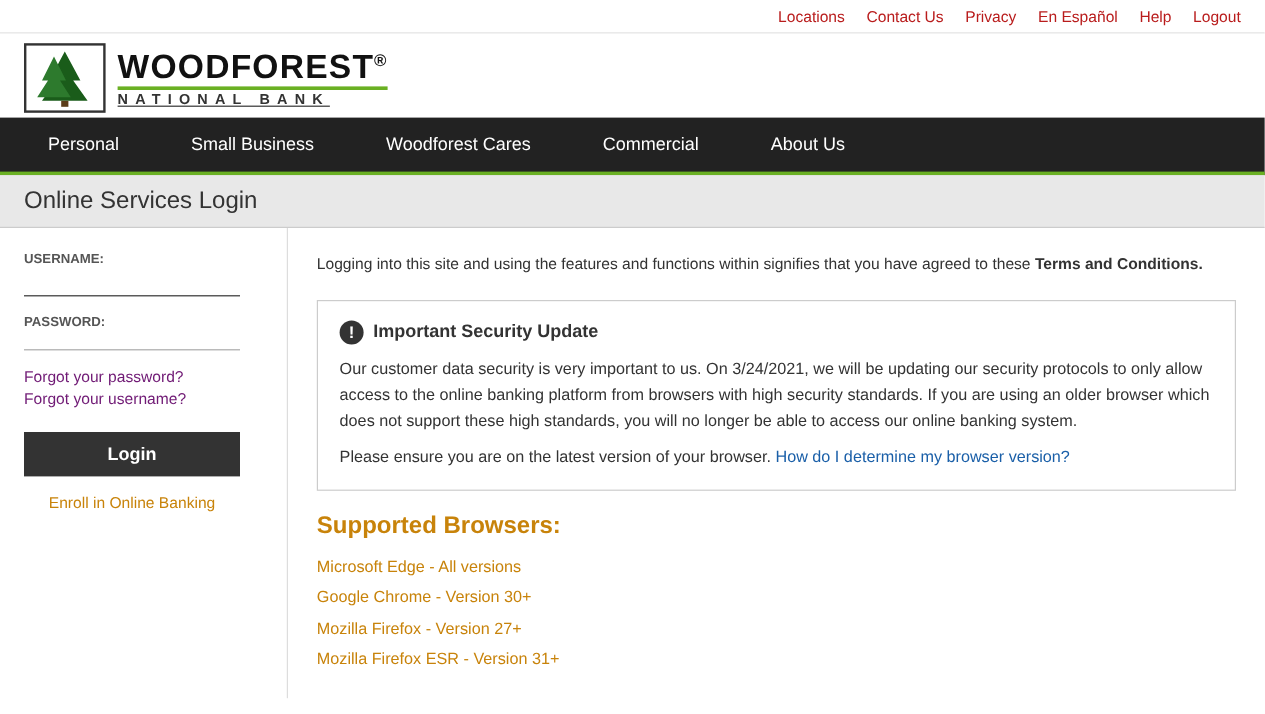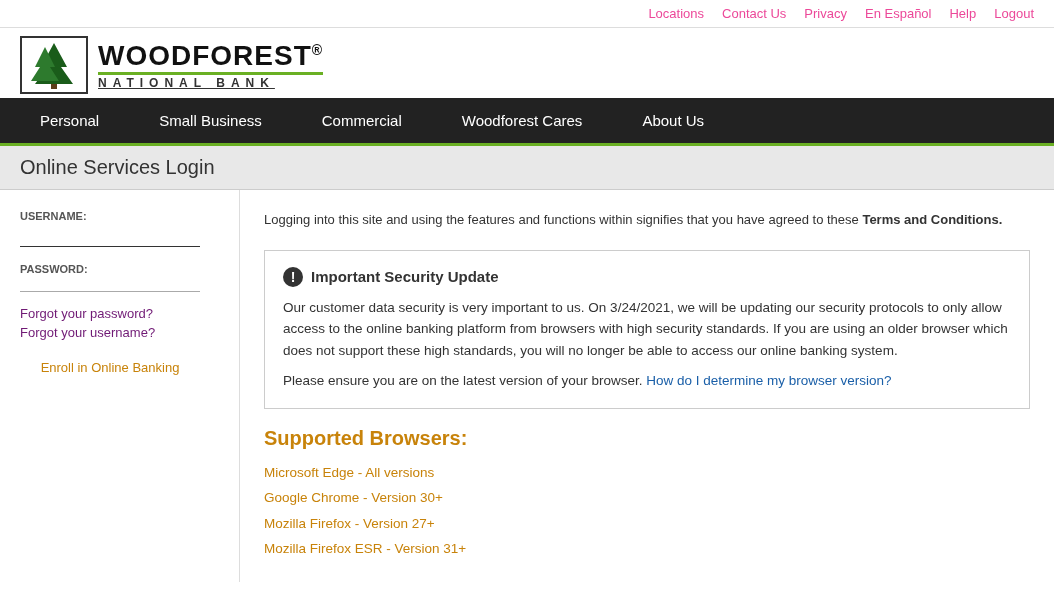--- a/index.html
+++ b/index.html
@@ -8,21 +8,21 @@
     
     #top-bar {
       display: flex;
       justify-content: flex-end;
       align-items: center;
       padding: 6px 20px;
       border-bottom: 1px solid #ddd;
       background: #fff;
     }
     #top-bar a {
-      color: #ec4899;
+      color: #b91c1c;
       text-decoration: none;
       font-size: 13px;
       margin-left: 18px;
     }
 
     
     #header {
       display: flex;
       align-items: center;
       padding: 8px 20px 4px 20px;
@@ -281,22 +281,22 @@
       </div>
       <div id="green-line"></div>
       <div id="brand-sub">NATIONAL BANK</div>
     </div>
   </div>
 </div>
 
 <nav id="nav-bar">
   <a href="#">Personal</a>
   <a href="#">Small Business</a>
+  <a href="#">Woodforest Cares</a>
   <a href="#">Commercial</a>
-  <a href="#">Woodforest Cares</a>
   <a href="#">About Us</a>
 </nav>
 
 <div id="page-title-bar">
   <h1>Online Services Login</h1>
 </div>
 
 <div id="main-content">
 
   <div id="left-panel">
@@ -305,20 +305,21 @@
       <input type="text" id="username-input" style="">
     </div>
     <div id="password-field">
       <label>PASSWORD:</label>
     </div>
     <hr id="divider-line">
     <div id="forgot-links">
       <a href="#">Forgot your password?</a>
       <a href="#">Forgot your username?</a>
     </div>
+    <button id="login-btn">Login</button>
     <a href="#" id="enroll-link">Enroll in Online Banking</a>
   </div>
 
   <div id="right-panel">
 
     <p id="terms-text">
       <span>Logging into this site and using the features and functions within signifies that you have agreed to these </span><a href="#">Terms and Conditions.</a>
     </p>
 
 

